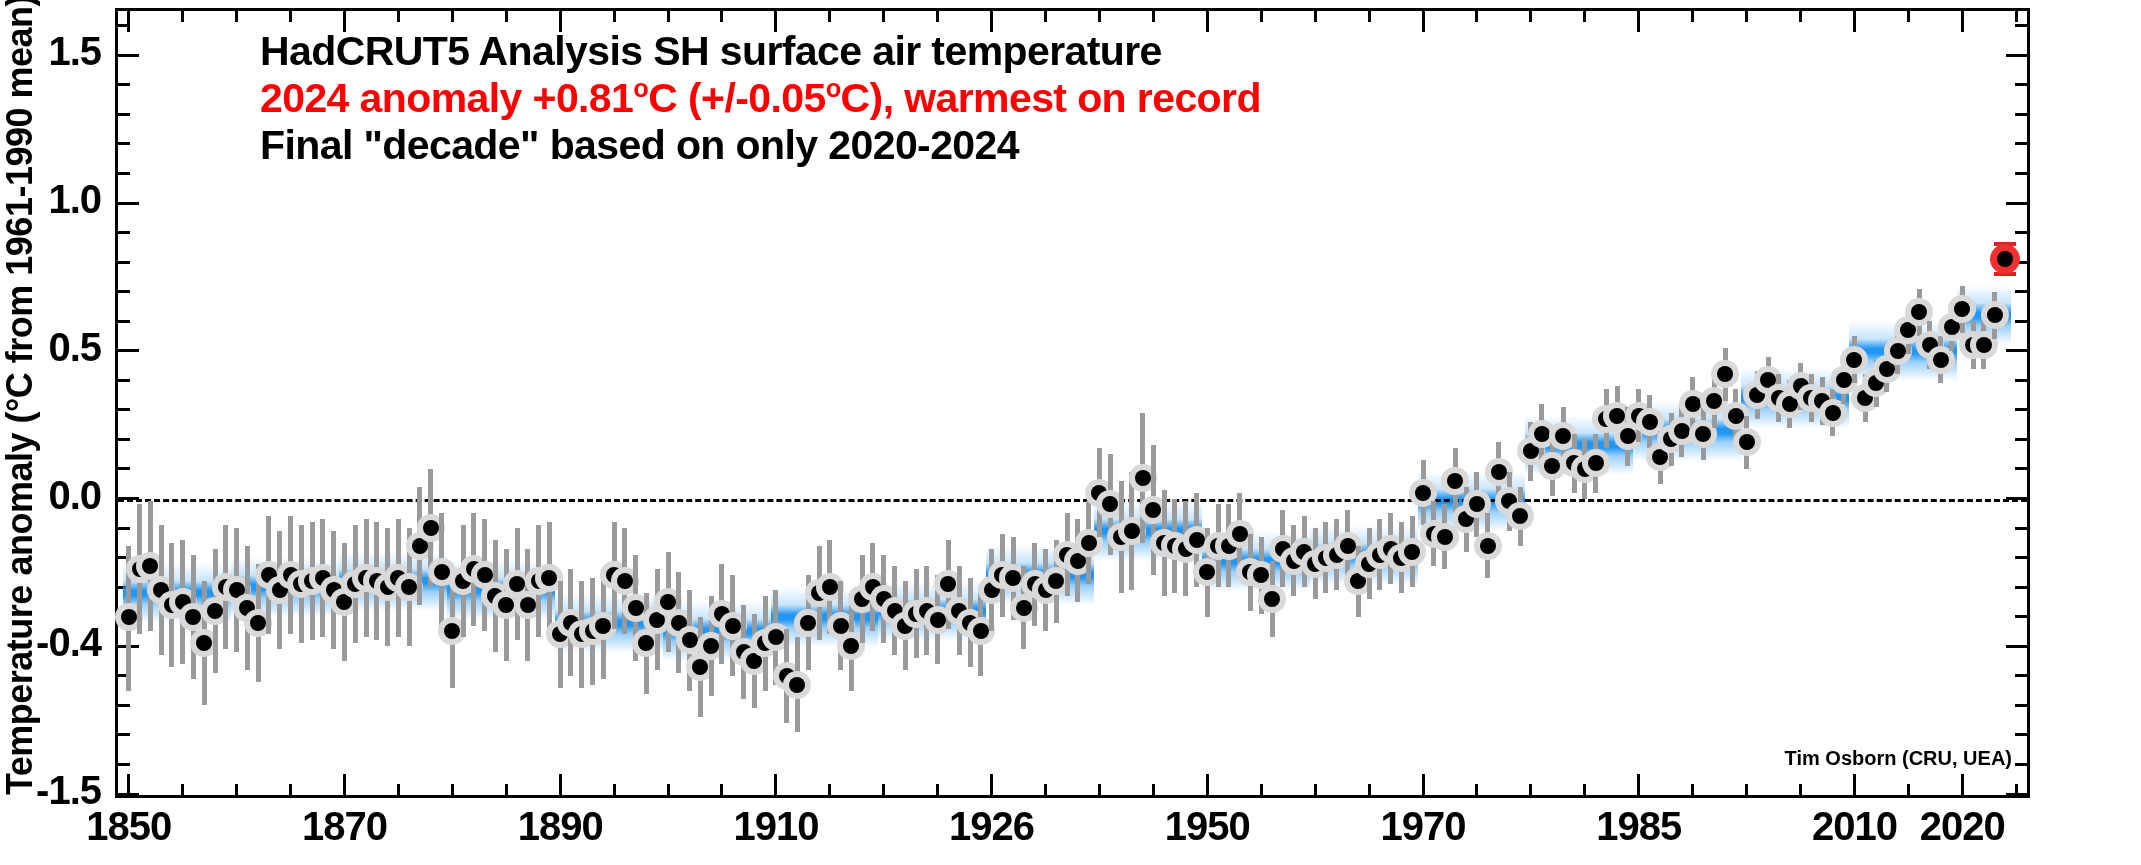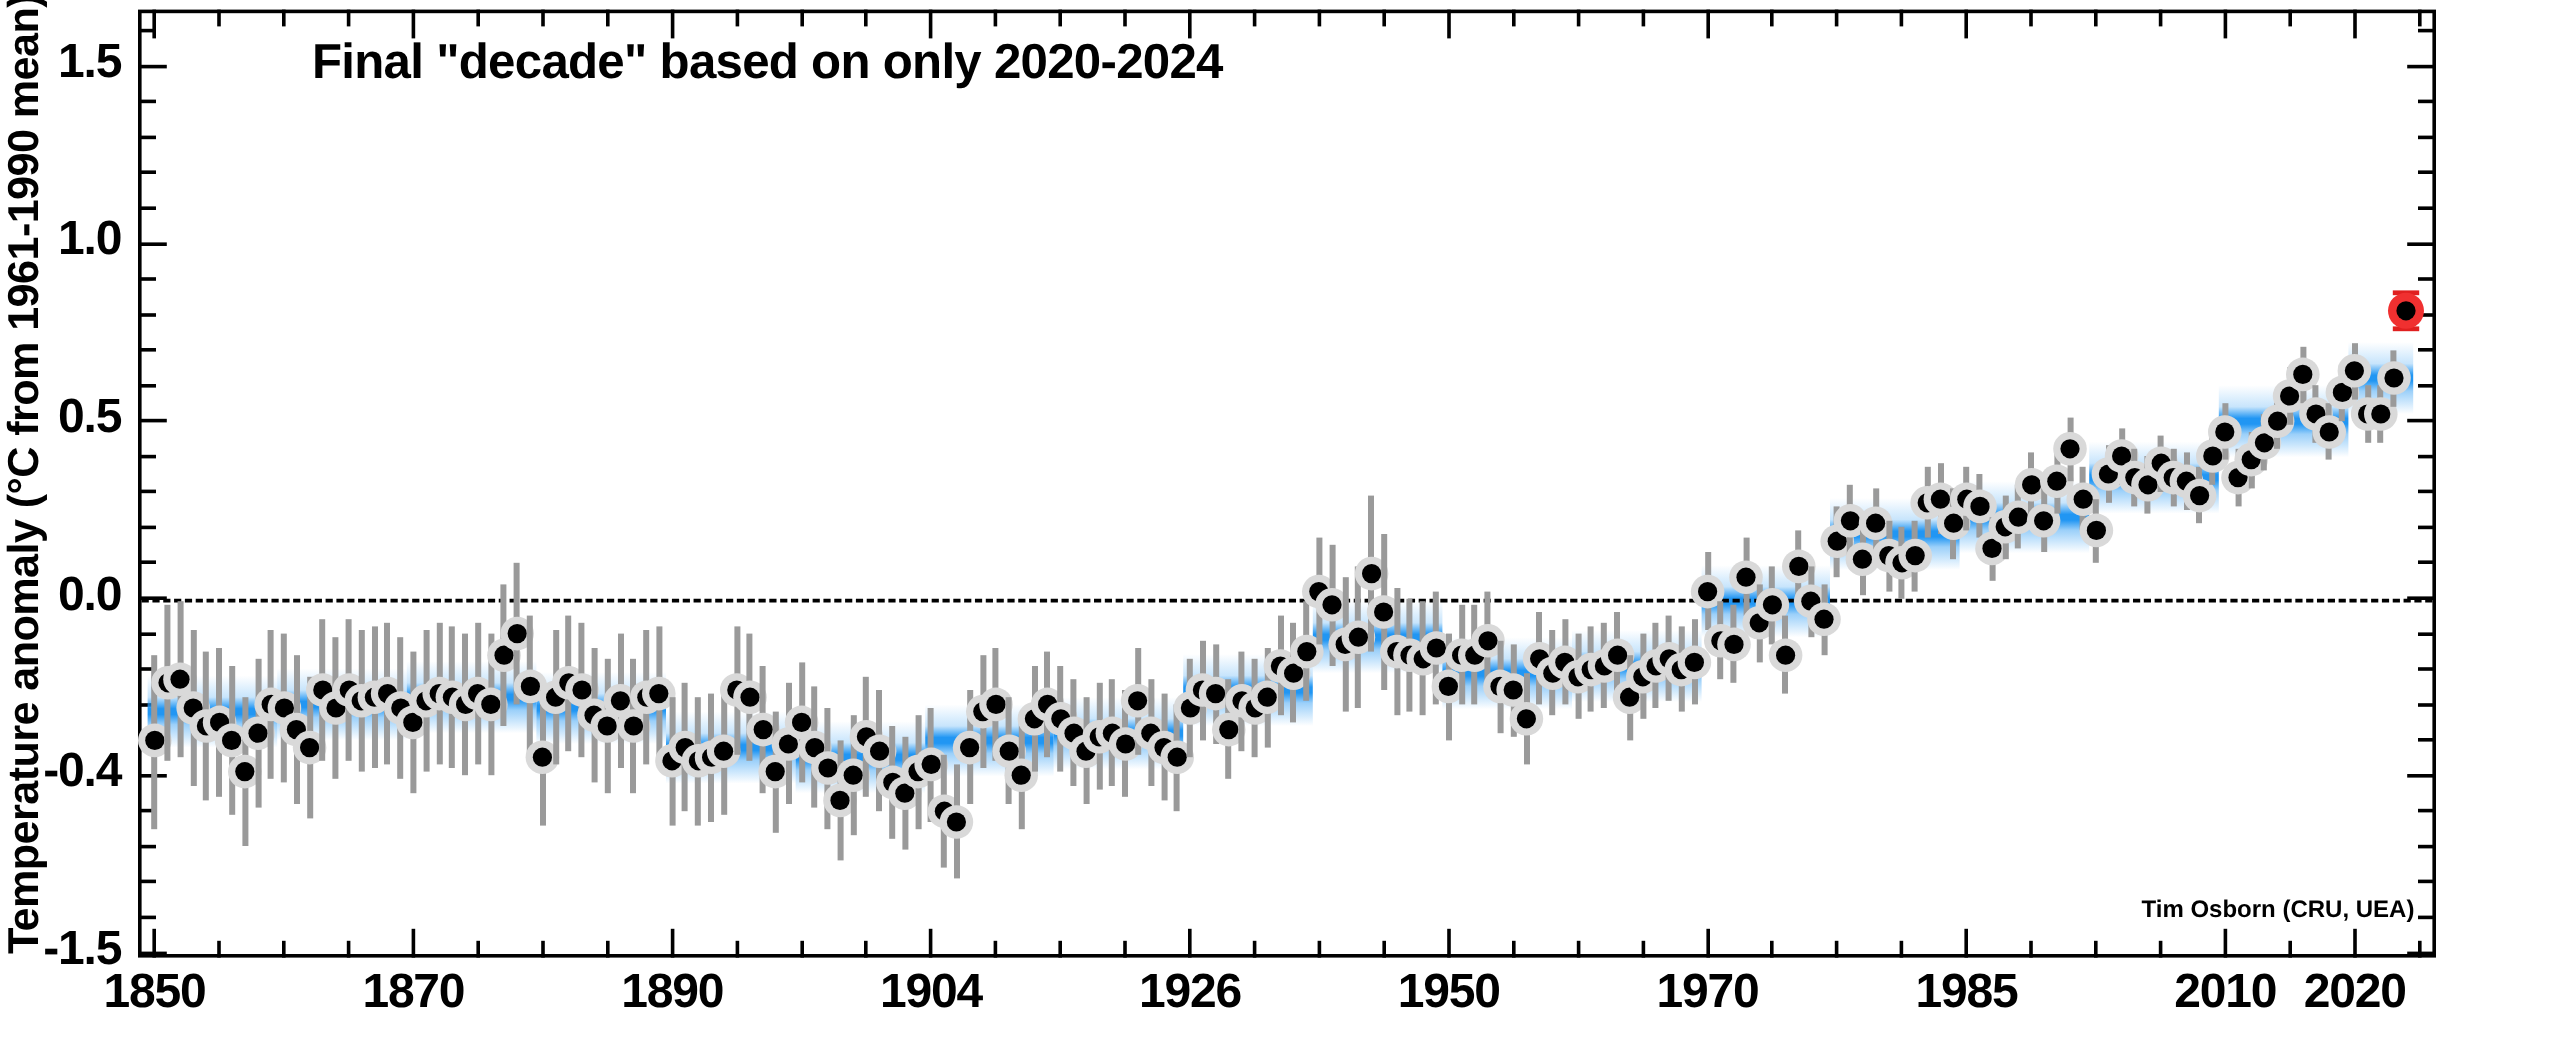--- a/index.html
+++ b/index.html
@@ -747,20 +747,24 @@
           <div class="dot" style="left: 1868.64px; top: 296.336px; width: 16px; height: 16px;"></div>
           <div class="errbar hl" style="left: 1884.93px; top: 233.423px; height: 29.5472px;"></div>
           <div class="hl-cap" style="left: 1876.43px; top: 231.423px; width: 22px;"></div>
           <div class="hl-cap" style="left: 1876.43px; top: 260.97px; width: 22px;"></div>
           <div class="halo hl" style="left: 1872.43px; top: 233.196px; width: 30px; height: 30px;"></div>
           <div class="dot hl" style="left: 1879.43px; top: 240.196px; width: 16px; height: 16px;"></div>
         </div>
     </div>
 
     <div id="notes">
+      <div class="note">HadCRUT5 Analysis SH surface air temperature</div>
+      <div class="note red">
+        <span>2024 anomaly +0.81</span><sup>o</sup><span>C (+/-0.05</span><sup>o</sup><span>C), warmest on record</span>
+      </div>
       <div class="note">Final "decade" based on only 2020-2024</div>
     </div>
 
     <div id="credit">Tim Osborn (CRU, UEA)</div>
   </div>
 
   <div id="ytitle">
     <span>Temperature anomaly (°C from 1961-1990 mean)</span>
   </div>
 
@@ -769,21 +773,21 @@
       <div class="y-label-txt" style="right: 2040px; top: 620.264px;">-0.4</div>
       <div class="y-label-txt" style="right: 2040px; top: 472.528px;">0.0</div>
       <div class="y-label-txt" style="right: 2040px; top: 324.792px;">0.5</div>
       <div class="y-label-txt" style="right: 2040px; top: 177.057px;">1.0</div>
       <div class="y-label-txt" style="right: 2040px; top: 29.3208px;">1.5</div>
     </div>
   <div id="xlabels">
       <div class="x-label-txt" style="left: 68.7853px; width: 120px; top: 804px;">1850</div>
       <div class="x-label-txt" style="left: 284.492px; width: 120px; top: 804px;">1870</div>
       <div class="x-label-txt" style="left: 500.198px; width: 120px; top: 804px;">1890</div>
-      <div class="x-label-txt" style="left: 715.904px; width: 120px; top: 804px;">1904</div>
+      <div class="x-label-txt" style="left: 715.904px; width: 120px; top: 804px;">1910</div>
       <div class="x-label-txt" style="left: 931.61px; width: 120px; top: 804px;">1926</div>
       <div class="x-label-txt" style="left: 1147.32px; width: 120px; top: 804px;">1950</div>
       <div class="x-label-txt" style="left: 1363.02px; width: 120px; top: 804px;">1970</div>
       <div class="x-label-txt" style="left: 1578.73px; width: 120px; top: 804px;">1985</div>
       <div class="x-label-txt" style="left: 1794.44px; width: 120px; top: 804px;">2010</div>
       <div class="x-label-txt" style="left: 1902.29px; width: 120px; top: 804px;">2020</div>
     </div>
 
 </div>
 

